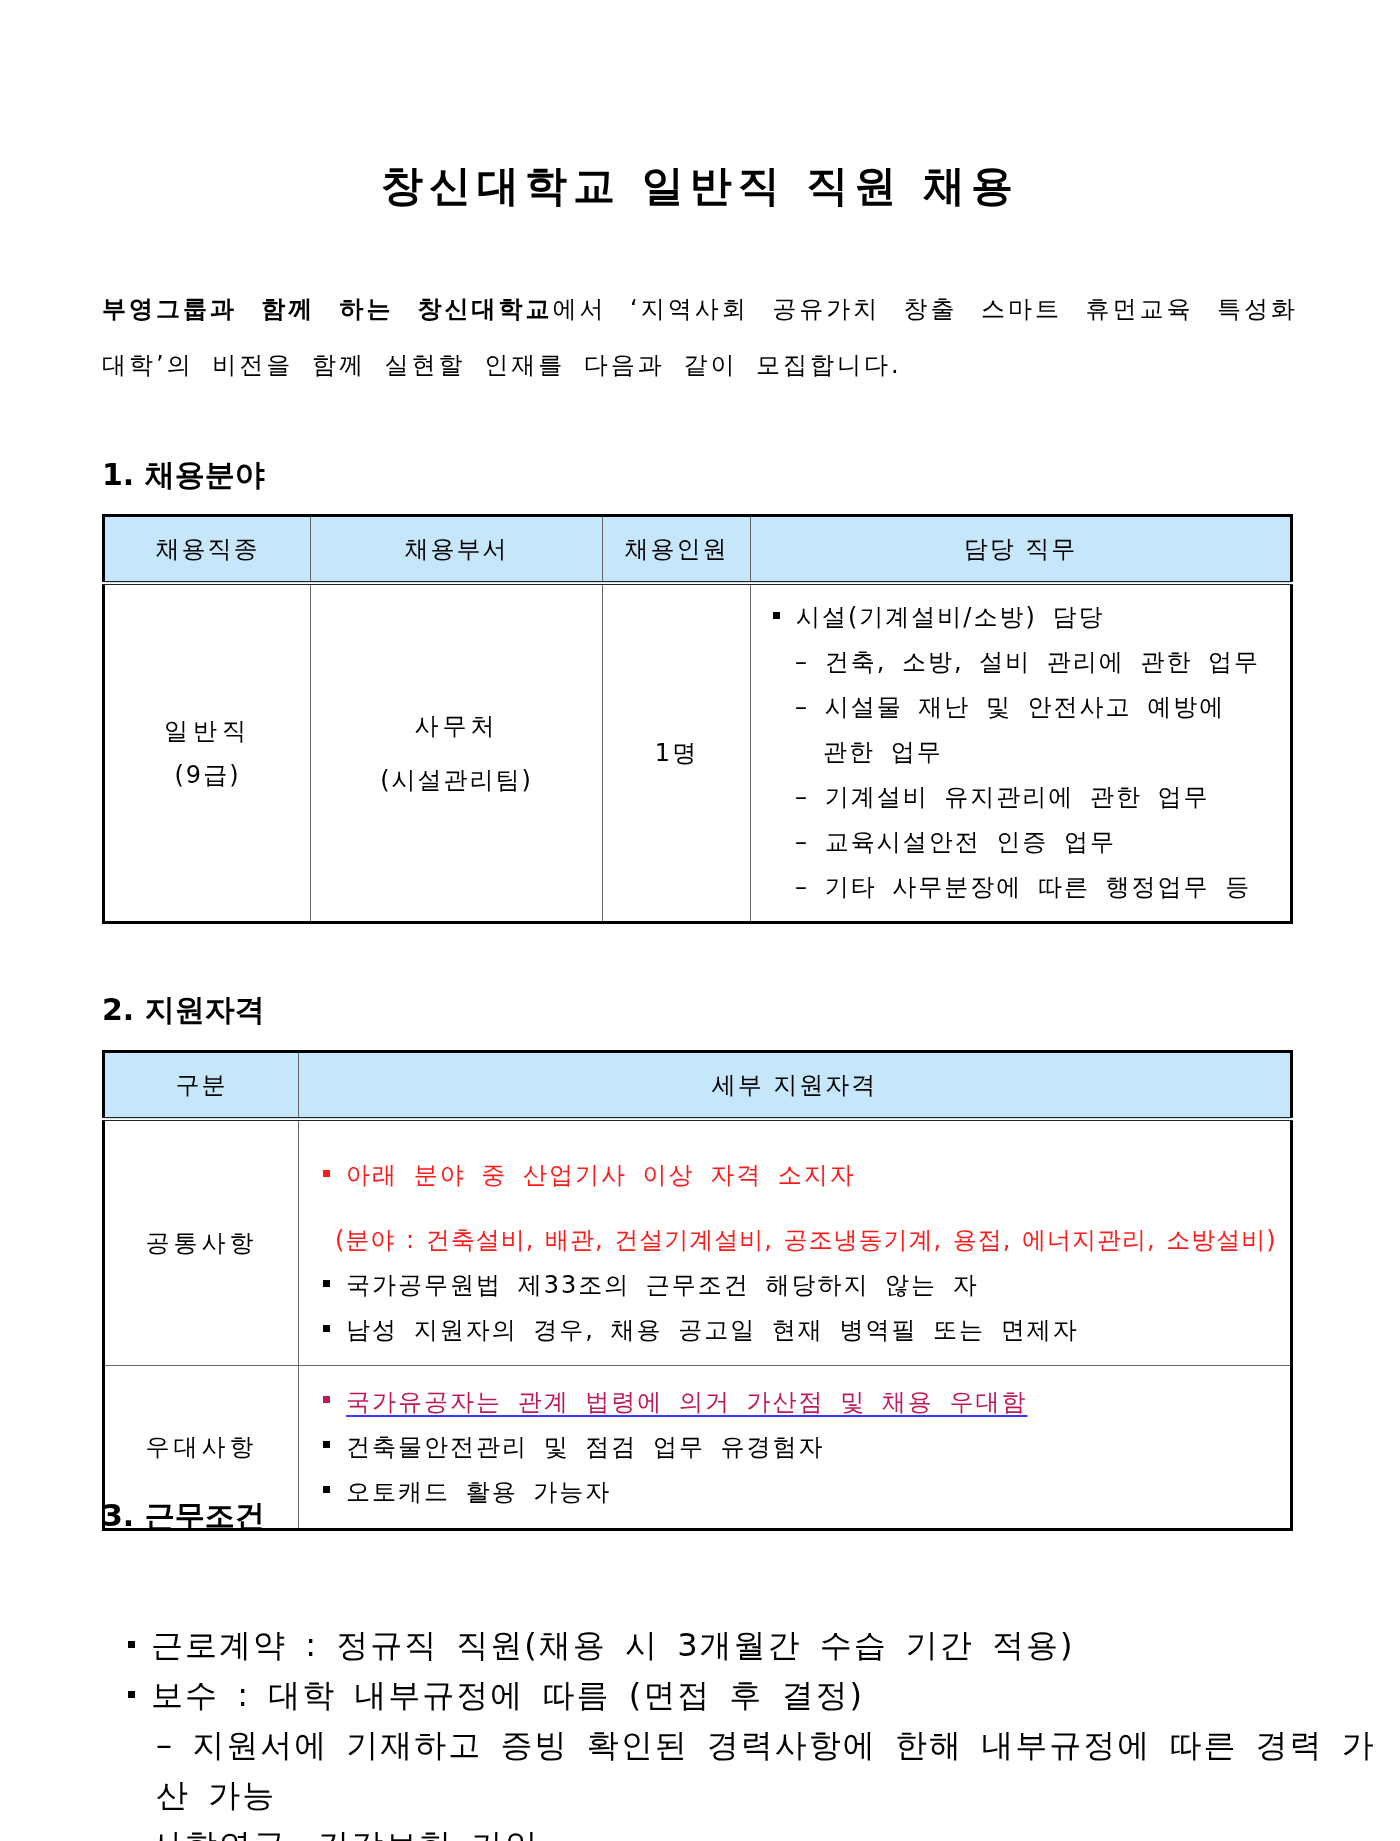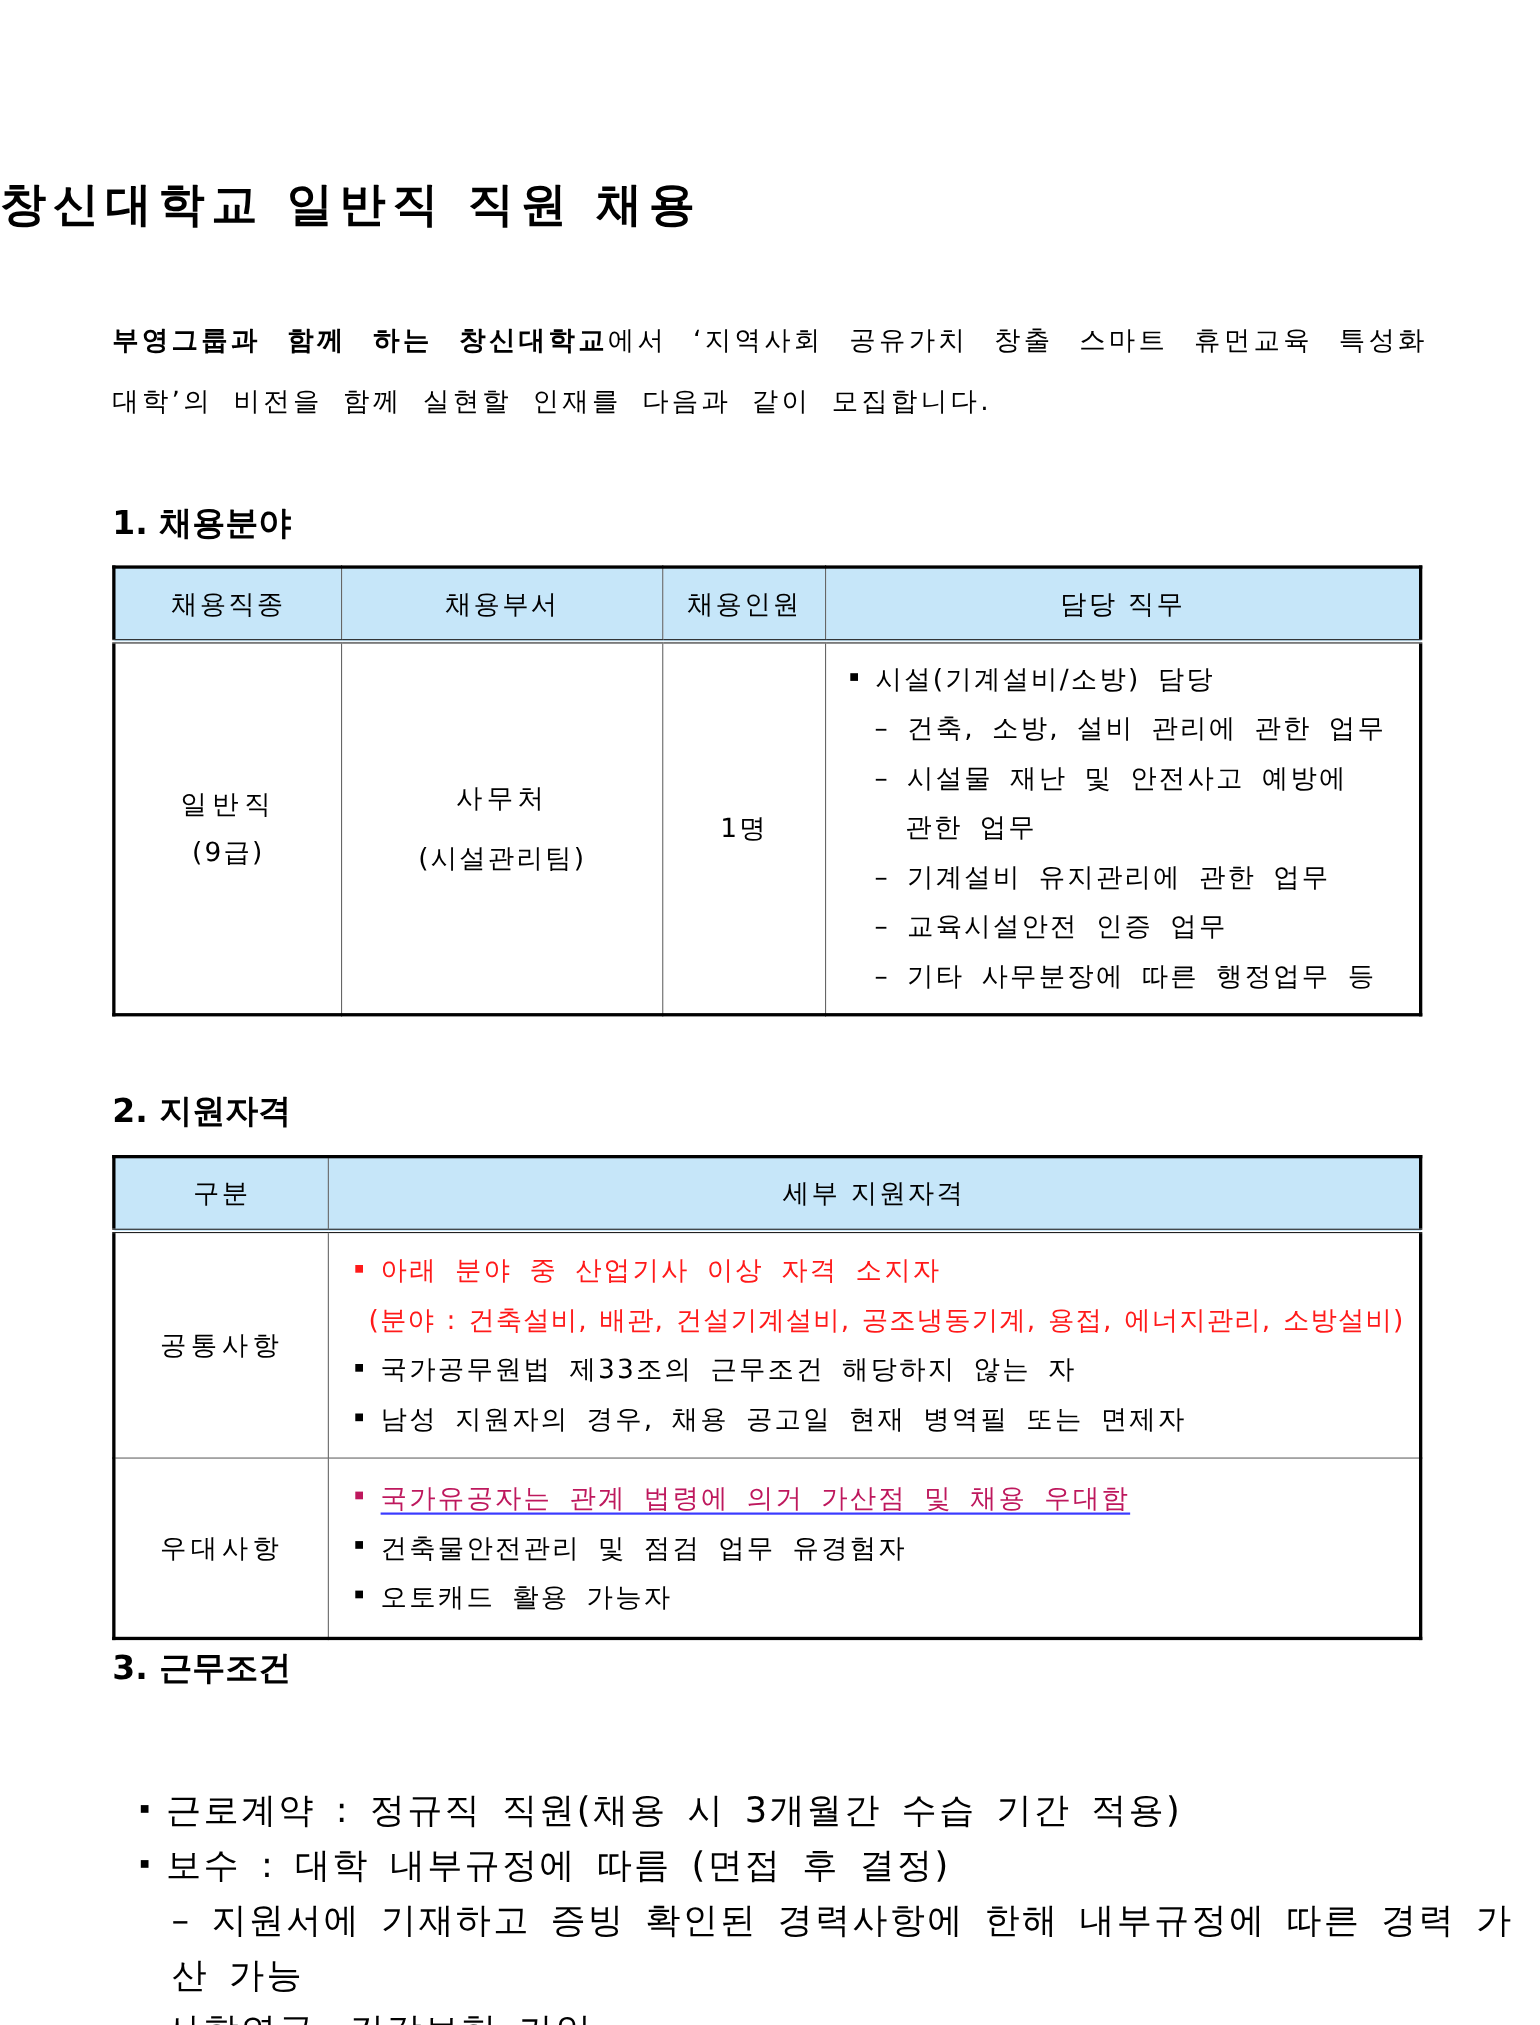--- a/index.html
+++ b/index.html
@@ -3,21 +3,21 @@
 <meta charset="utf-8">
 <style>
   html, body { margin: 0; padding: 0; background: #ffffff; }
   body {
     width: 1400px; height: 1841px; position: relative; overflow: hidden;
     font-family: "DejaVu Sans", "Liberation Sans", sans-serif;
     color: #000;
   }
   .title {
     position: absolute; left: 0; width: 1400px; top: 158px;
-    text-align: left; font-size: 42px; font-weight: bold; letter-spacing: 6px;
+    text-align: center; font-size: 42px; font-weight: bold; letter-spacing: 6px;
   }
   .intro {
     position: absolute; left: 102px; width: 1196px; top: 281px;
     font-size: 24px; line-height: 56px; letter-spacing: 3px; word-spacing: 8px;
     text-align: justify;
   }
   .intro b { font-weight: bold; }
   .section-heading {
     position: absolute; left: 102px; font-size: 30px; font-weight: bold;
   }
@@ -36,21 +36,21 @@
   }
   .cell-lines { line-height: 44px; }
   .duty-list {
     text-align: left; padding: 10px 0 10px 22px; line-height: 45px; word-spacing: 6px;
   }
   .duty-list .sub { padding-left: 22px; }
   .duty-list .sub-cont { padding-left: 50px; }
   .qual-list {
     text-align: left; padding: 12px 0 12px 24px; line-height: 45px; word-spacing: 6px;
   }
-  .qual-list .red { color: #ff1a1a; }
+  .qual-list .red { color: #ff1a1a; margin-top: 20px; }
   .qual-list .note { padding-left: 12px; letter-spacing: 1px; word-spacing: 2px; }
   .qual-list .blue { color: #be185d; }
   .qual-list .blue .txt { text-decoration: underline; text-decoration-color: #3a3aff; text-underline-offset: 5px; }
   .bullet {
     display: inline-block; width: 7px; height: 7px; background: currentColor;
     vertical-align: middle; margin-right: 16px; position: relative; top: -3px;
   }
   .conditions {
     position: absolute; left: 128px; top: 1620px; font-size: 32px;
     line-height: 50px; letter-spacing: 2px; word-spacing: 6px;

